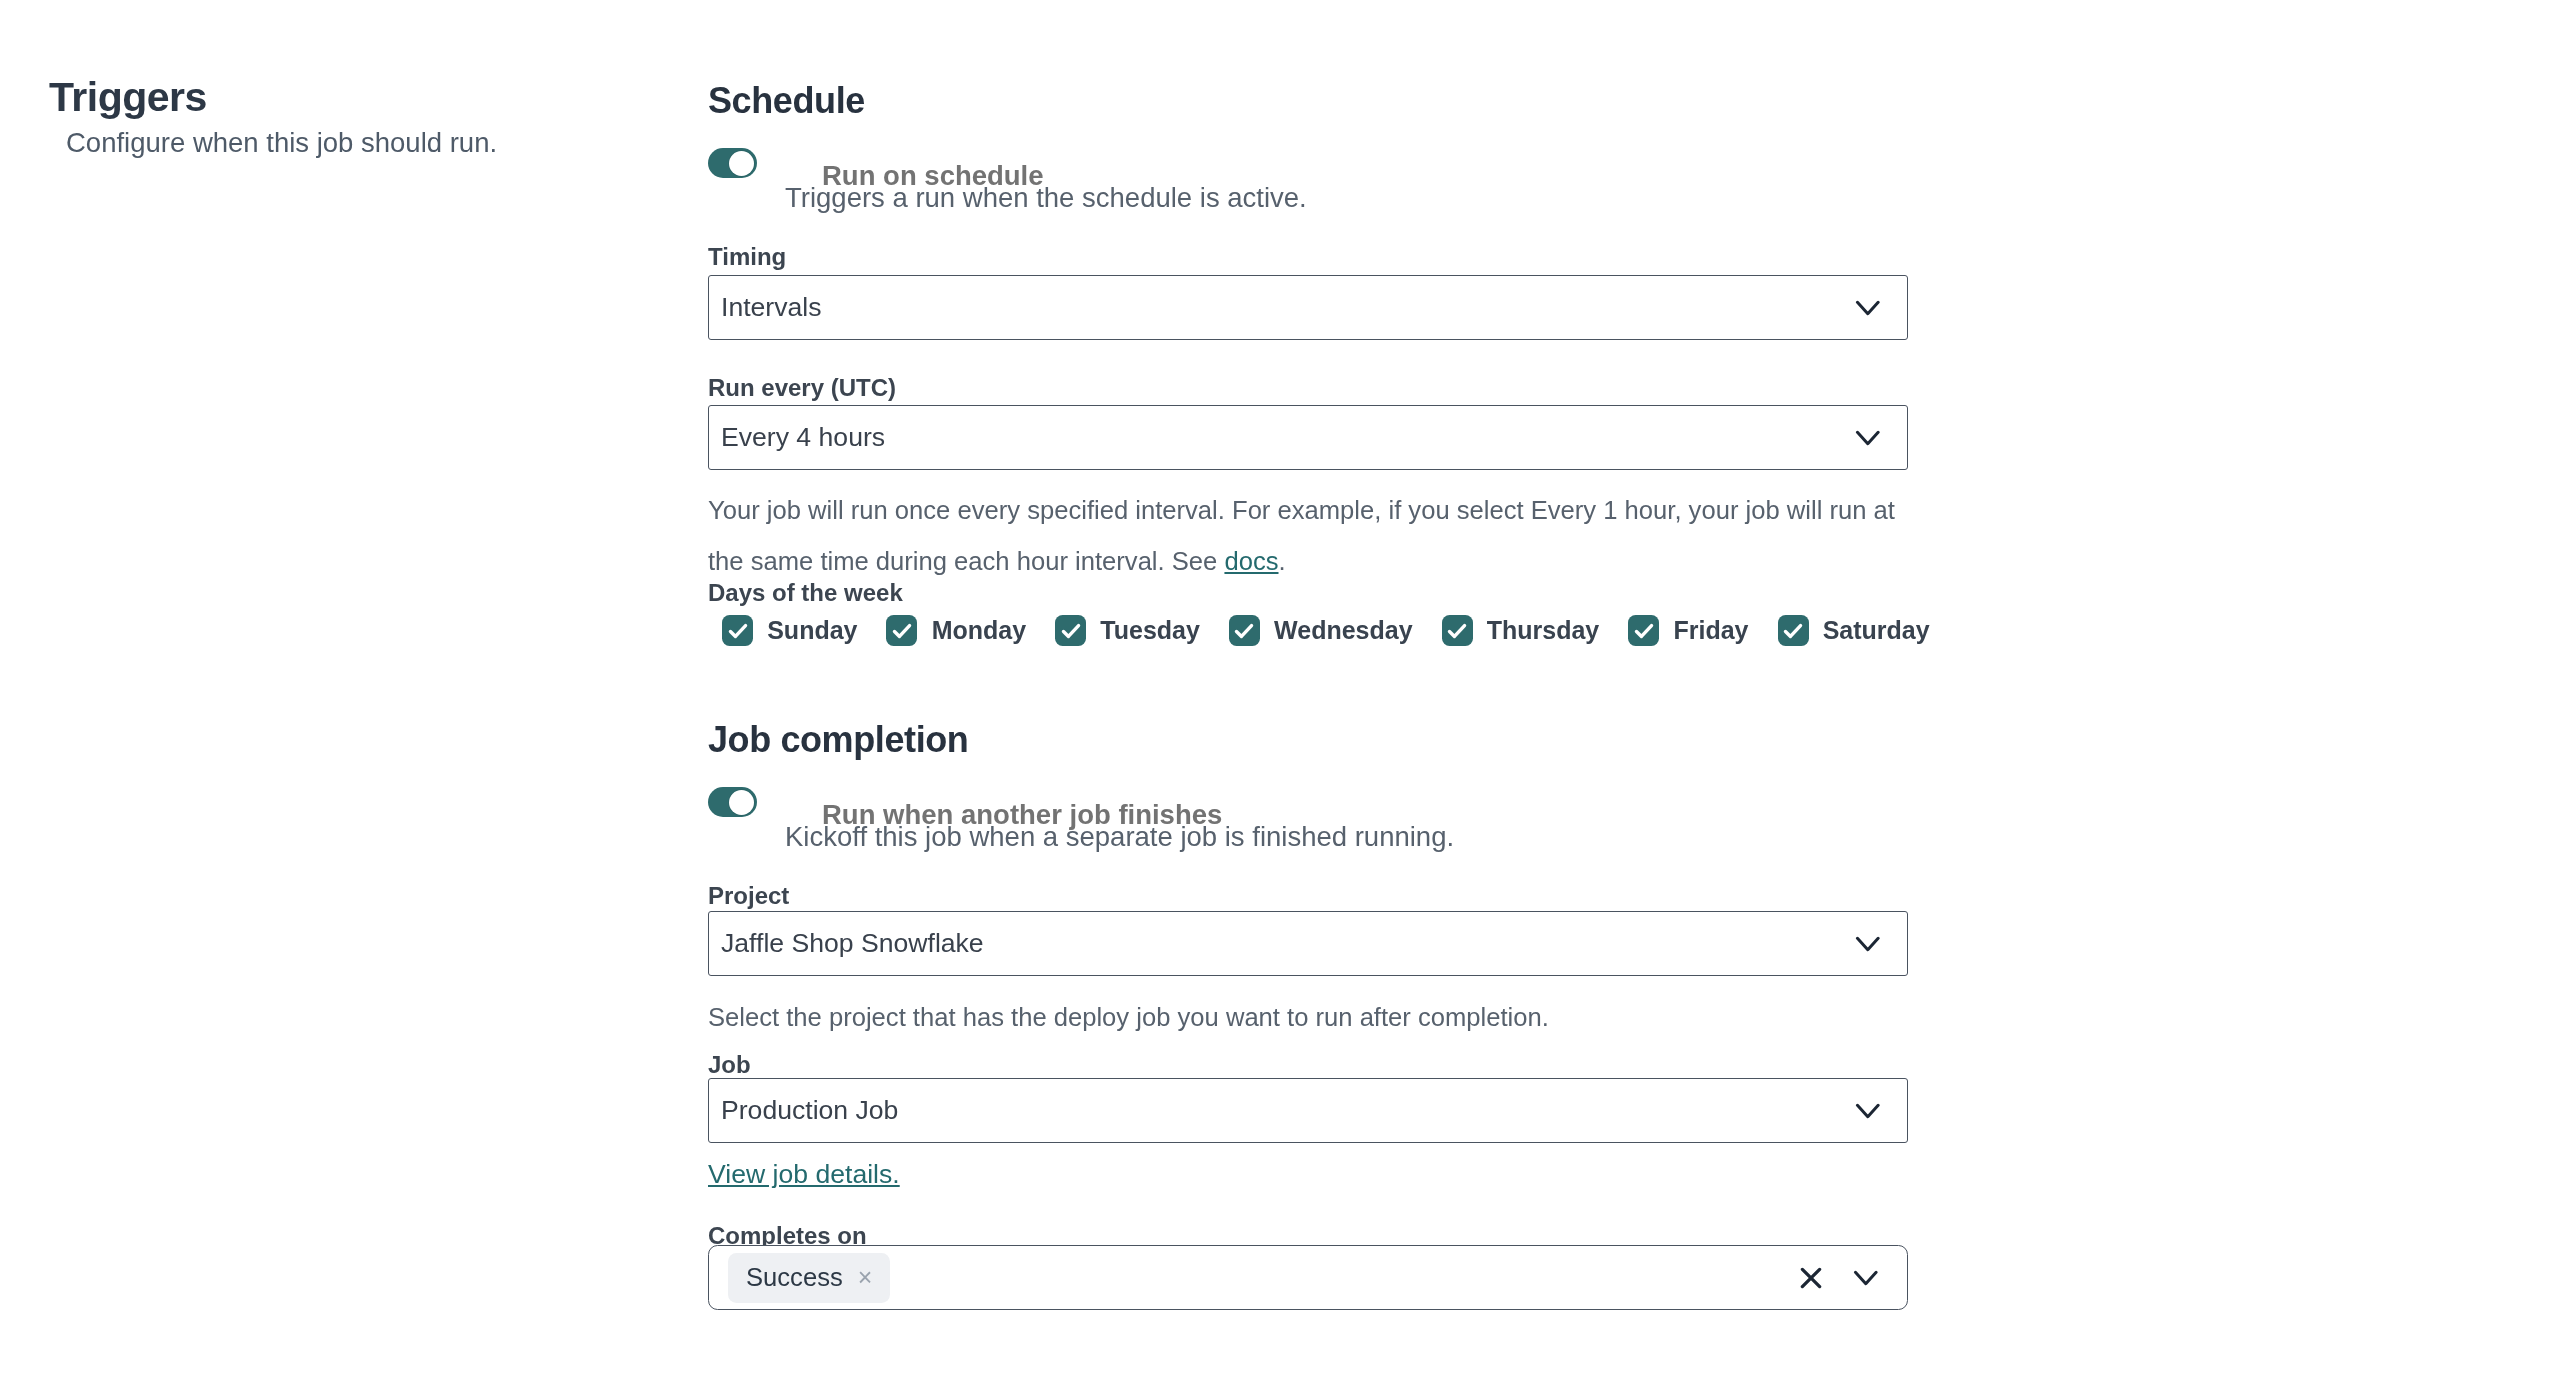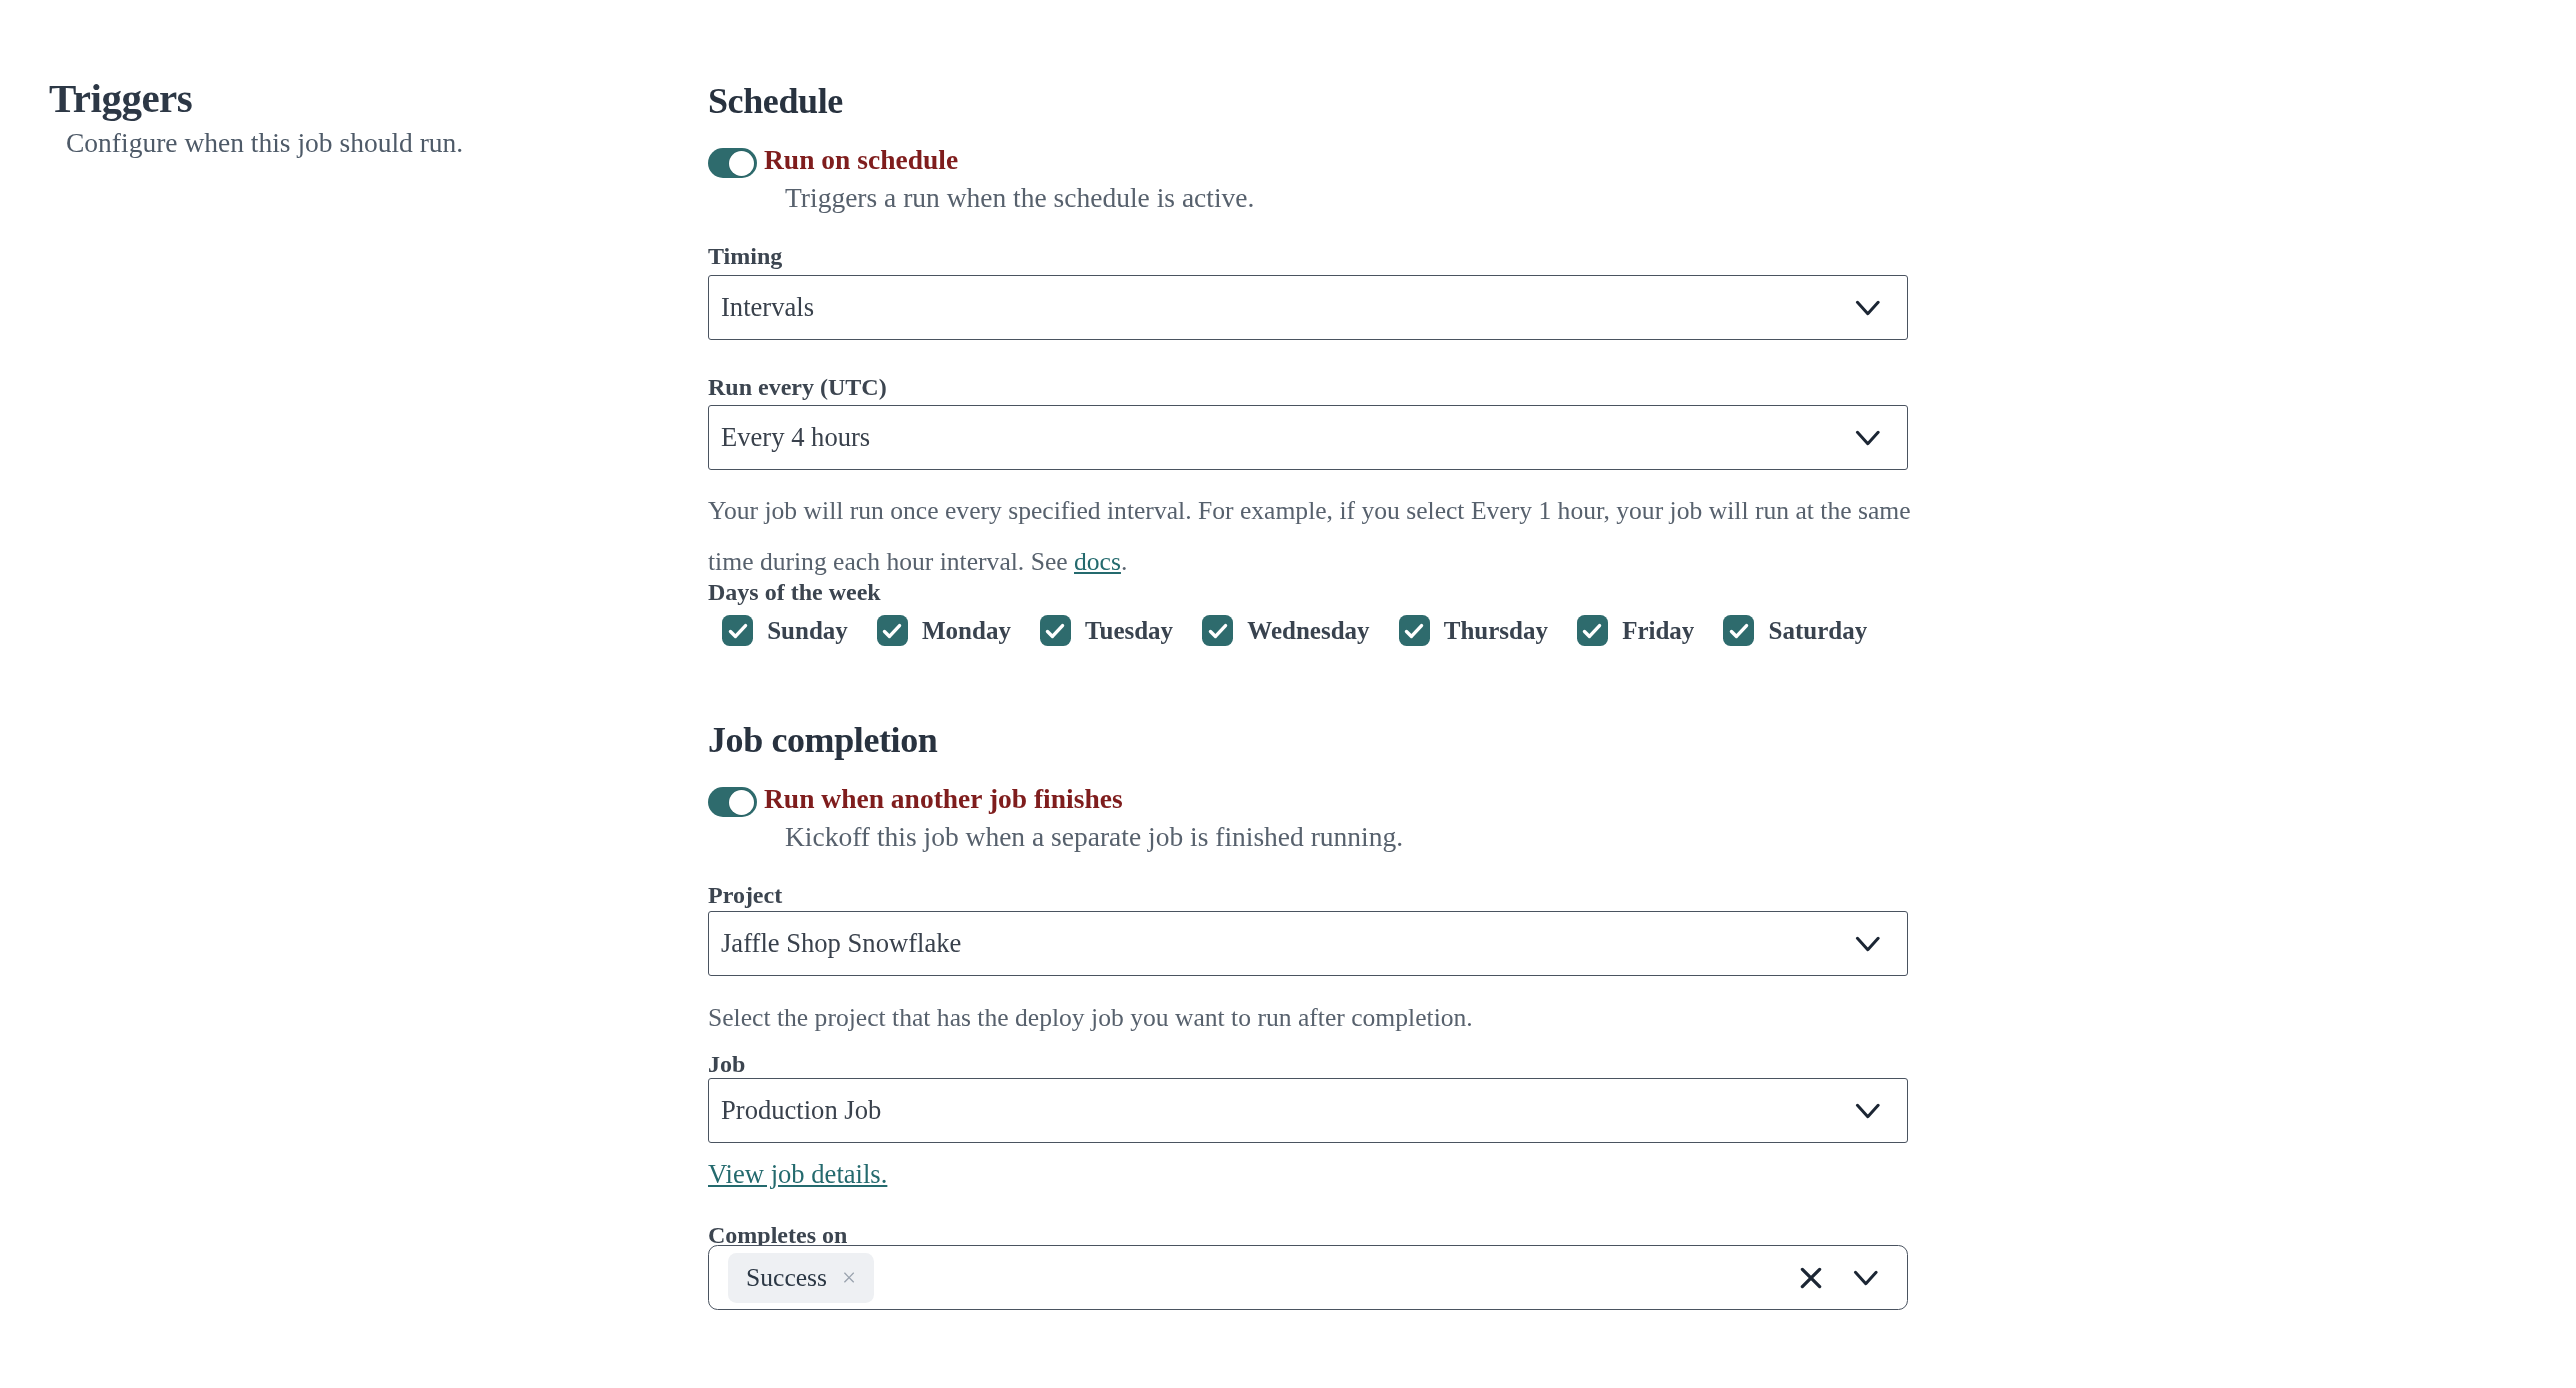--- a/index.html
+++ b/index.html
@@ -8,21 +8,21 @@
     background: #ffffff;
     font-family: "Liberation Sans", sans-serif;
   }
   #page {
     position: relative;
     width: 2576px;
     height: 1389px;
     background: #ffffff;
     overflow: hidden;
   }
-  .abs { position: absolute; font-family: Liberation Serif, serif; }
+  .abs { position: absolute; }
 
   
   .page-title {
     left: 49px; top: 74px;
     font-size: 41px; font-weight: 700;
     color: #2d3846; letter-spacing: -0.5px;
   }
   .page-desc {
     left: 50px; top: 127px;
     font-size: 27.5px; color: #4e5a68; margin-left: 16px;
@@ -45,22 +45,22 @@
   }
   .toggle .knob {
     position: absolute;
     top: 2.8px; right: 2.8px;
     width: 25px; height: 25px;
     border-radius: 50%;
     background: #ffffff;
     box-shadow: 0 0 0 0.9px rgba(0,0,0,0.06);
   }
   .toggle-label {
-    left: 764px;
-    font-size: 27.5px; font-weight: 700; color: #7f1d1d;
+    left: 822px;
+    font-size: 27.5px; font-weight: 700; color: #737373; margin-top: 16px;
   }
   .toggle-desc {
     left: 785px;
     font-size: 27.5px; color: #57616d;
   }
 
   
   .field-label {
     left: 708px;
     font-size: 24px; font-weight: 700; color: #3c4550;

